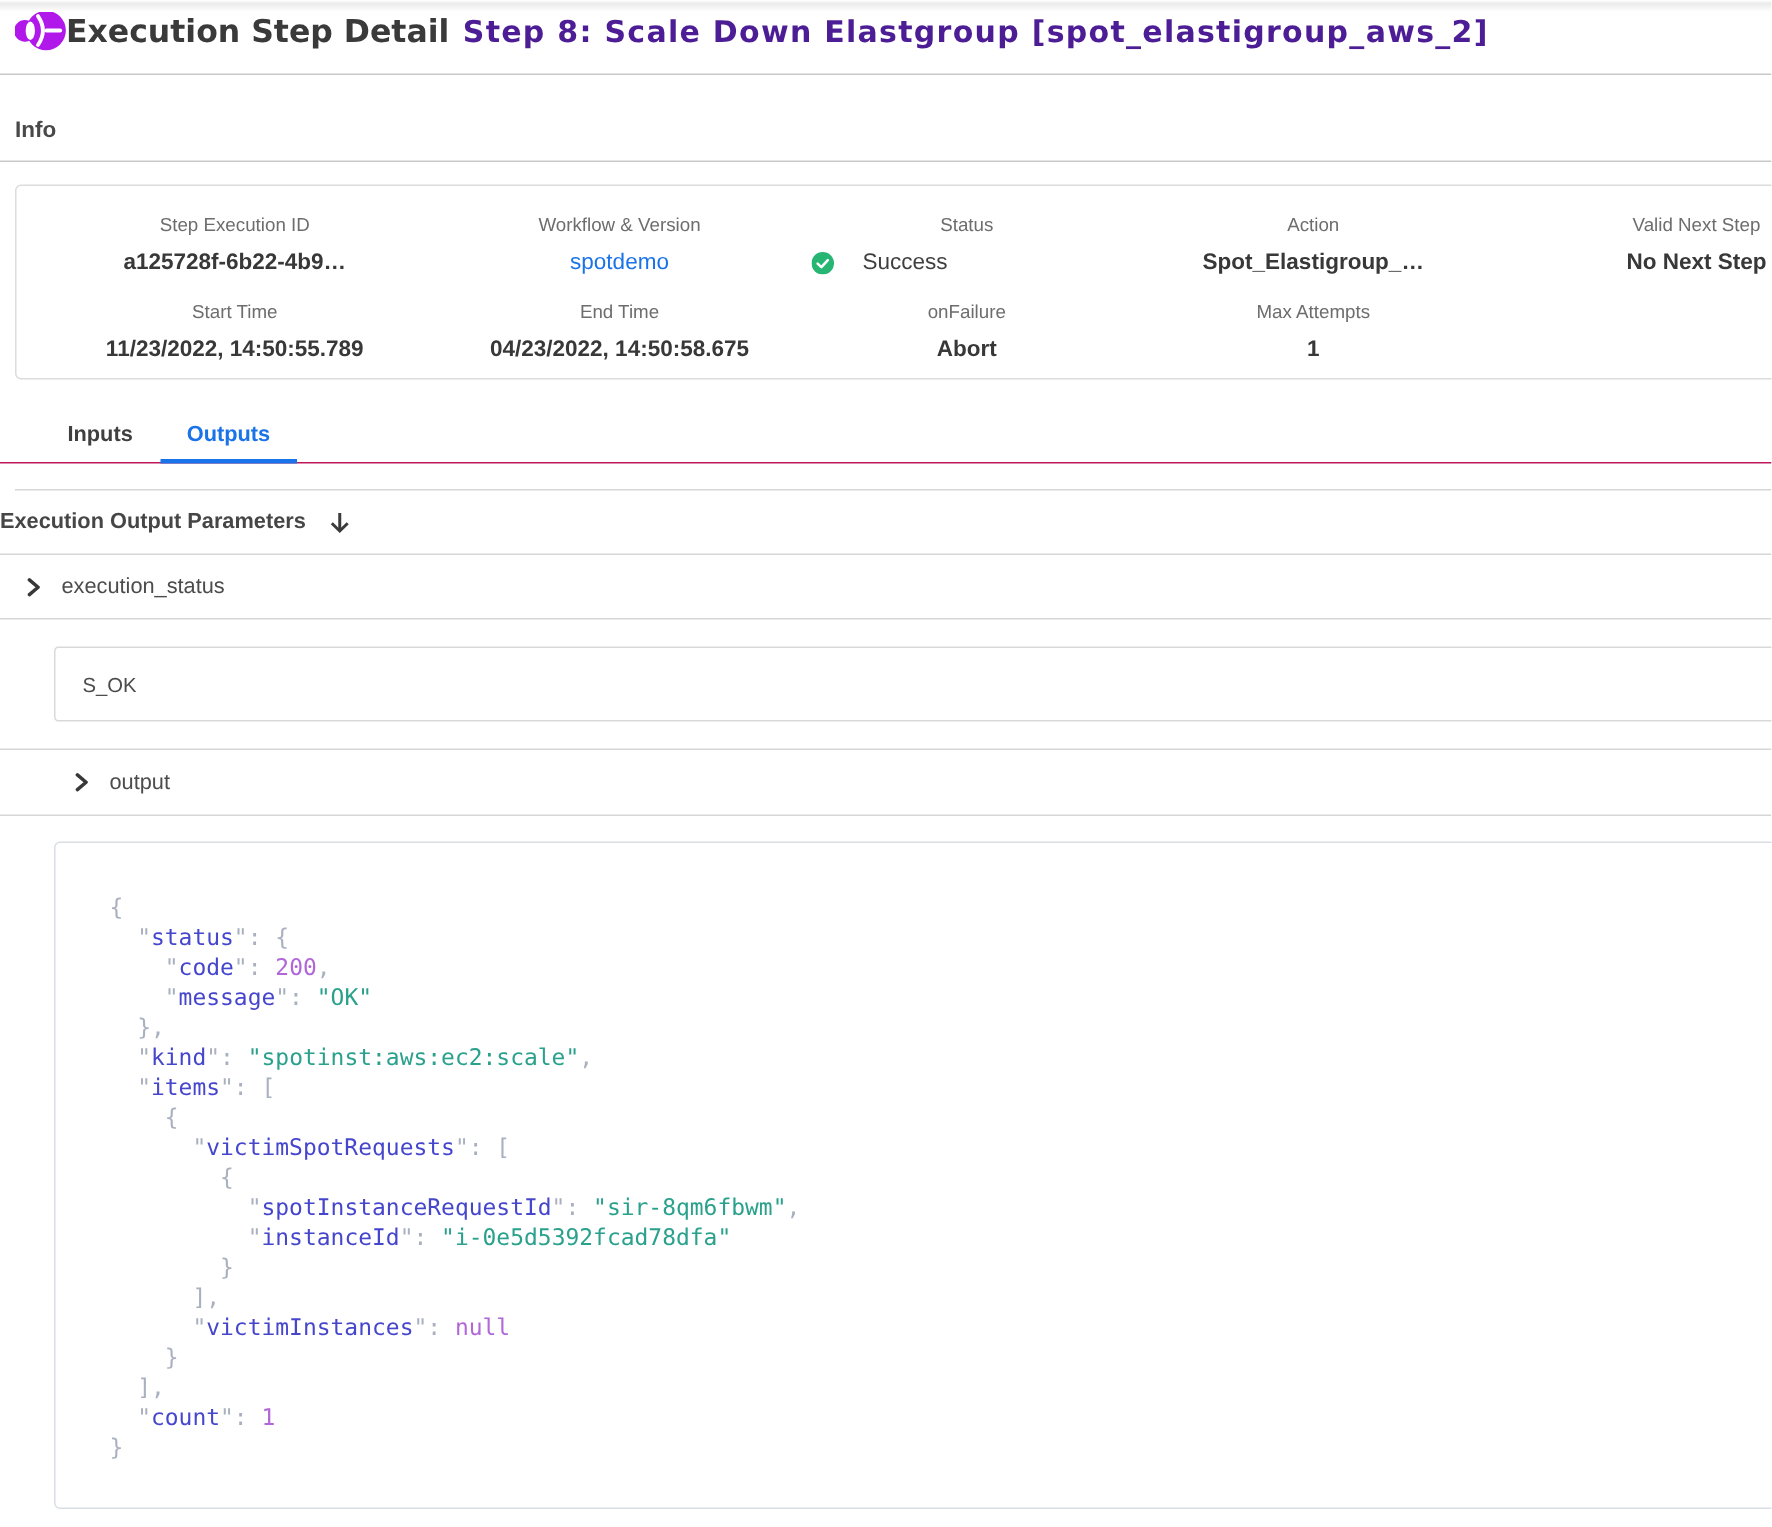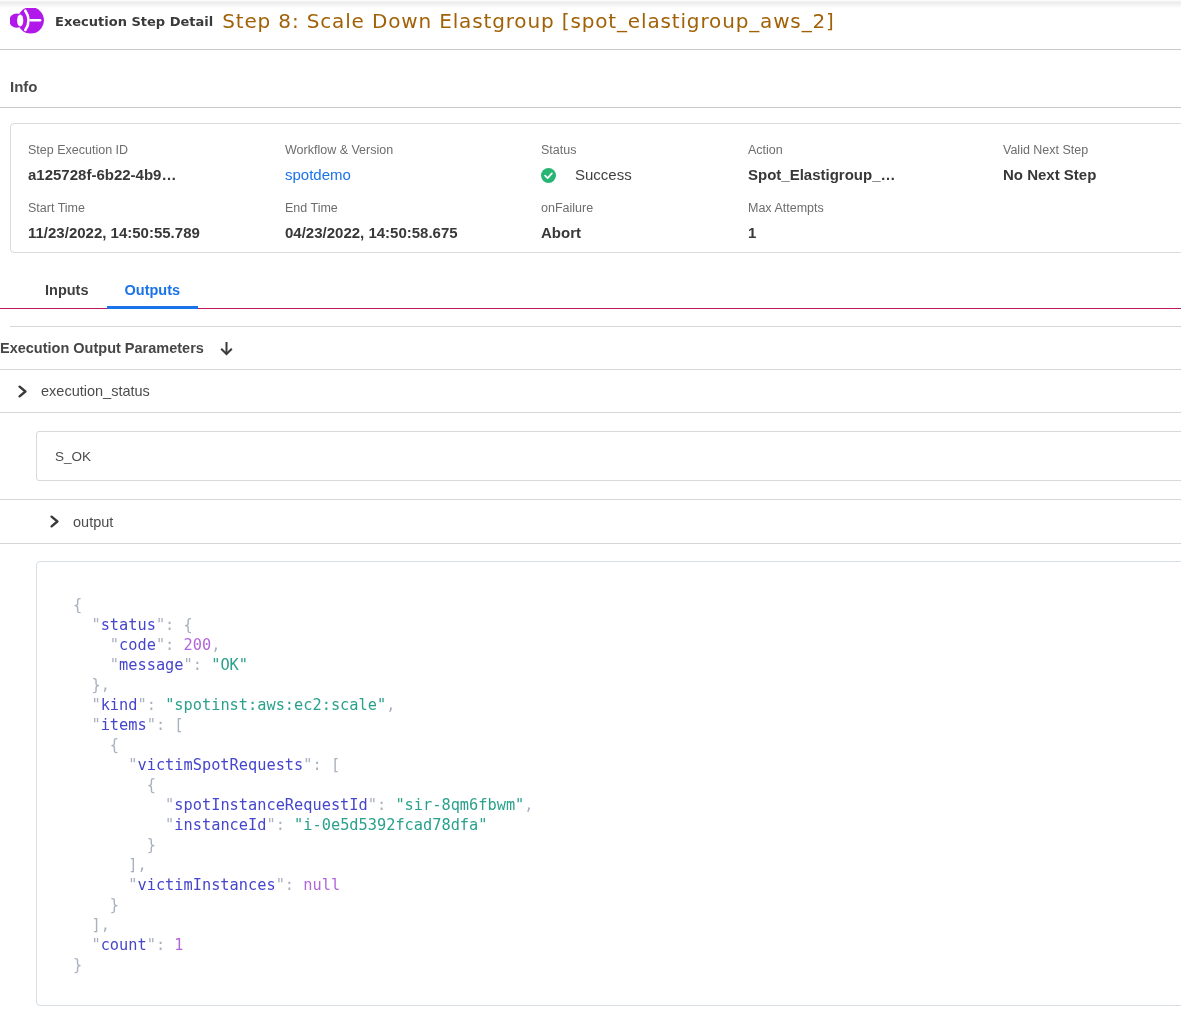--- a/index.html
+++ b/index.html
@@ -13,42 +13,42 @@
     position: absolute; top: 0; left: 0; width: 1181px; height: 8px;
     background: linear-gradient(180deg, #ffffff 0%, #ebebeb 30%, #f2f2f2 55%, #ffffff 100%);
   }
   
   .header {
     display: flex; align-items: center;
     height: 50px; padding: 0 0 7px 10px;
     border-bottom: 1px solid #c9c9c9;
   }
   .logo { width: 34px; height: 34px; flex: 0 0 auto; }
-  .title { font-family: "DejaVu Sans", sans-serif; font-size: 13px; font-weight: 700; color: #3a3a3a; margin-left: 11px; letter-spacing: 0; white-space: nowrap; }
-  .subtitle { font-family: "DejaVu Sans", sans-serif; font-size: 20px; font-weight: 400; color: #a16207; margin-left: 9px; letter-spacing: 0.85px; white-space: nowrap; }
+  .title { font-family: "DejaVu Sans", sans-serif; font-size: 21px; font-weight: 700; color: #3a3a3a; letter-spacing: 0; white-space: nowrap; }
+  .subtitle { font-family: "DejaVu Sans", sans-serif; font-size: 20px; font-weight: 700; color: #4c1d95; margin-left: 9px; letter-spacing: 0.85px; white-space: nowrap; }
   
   .info-heading {
     padding: 29px 0 12px 10px;
     font-size: 15px; font-weight: 700; color: #494949;
     border-bottom: 1px solid #c9c9c9;
     line-height: 16px;
   }
   
   .info-card {
     margin: 15px 0 0 10px;
     width: 1250px;
     border: 1px solid #dcdcdc;
     border-radius: 4px;
     background: #ffffff;
     display: grid;
     grid-template-columns: 257px 256px 207px 255px 1fr;
     grid-row-gap: 16px;
     padding: 18px 0 10px 17px;
   }
-  .field { margin: 0; }
+  .field { margin: 0; text-align: center; }
   .field .label {
     font-size: 12.5px; color: #6d6d6d; line-height: 16px; margin-bottom: 8px;
     white-space: nowrap;
   }
   .field .value {
     font-size: 15px; font-weight: 700; color: #383838; line-height: 18px;
     white-space: nowrap;
   }
   .field .value.regular { font-weight: 400; color: #3f3f3f; gap: 12px; }
   .field .value.link { color: #1a73e8; font-weight: 400; }

